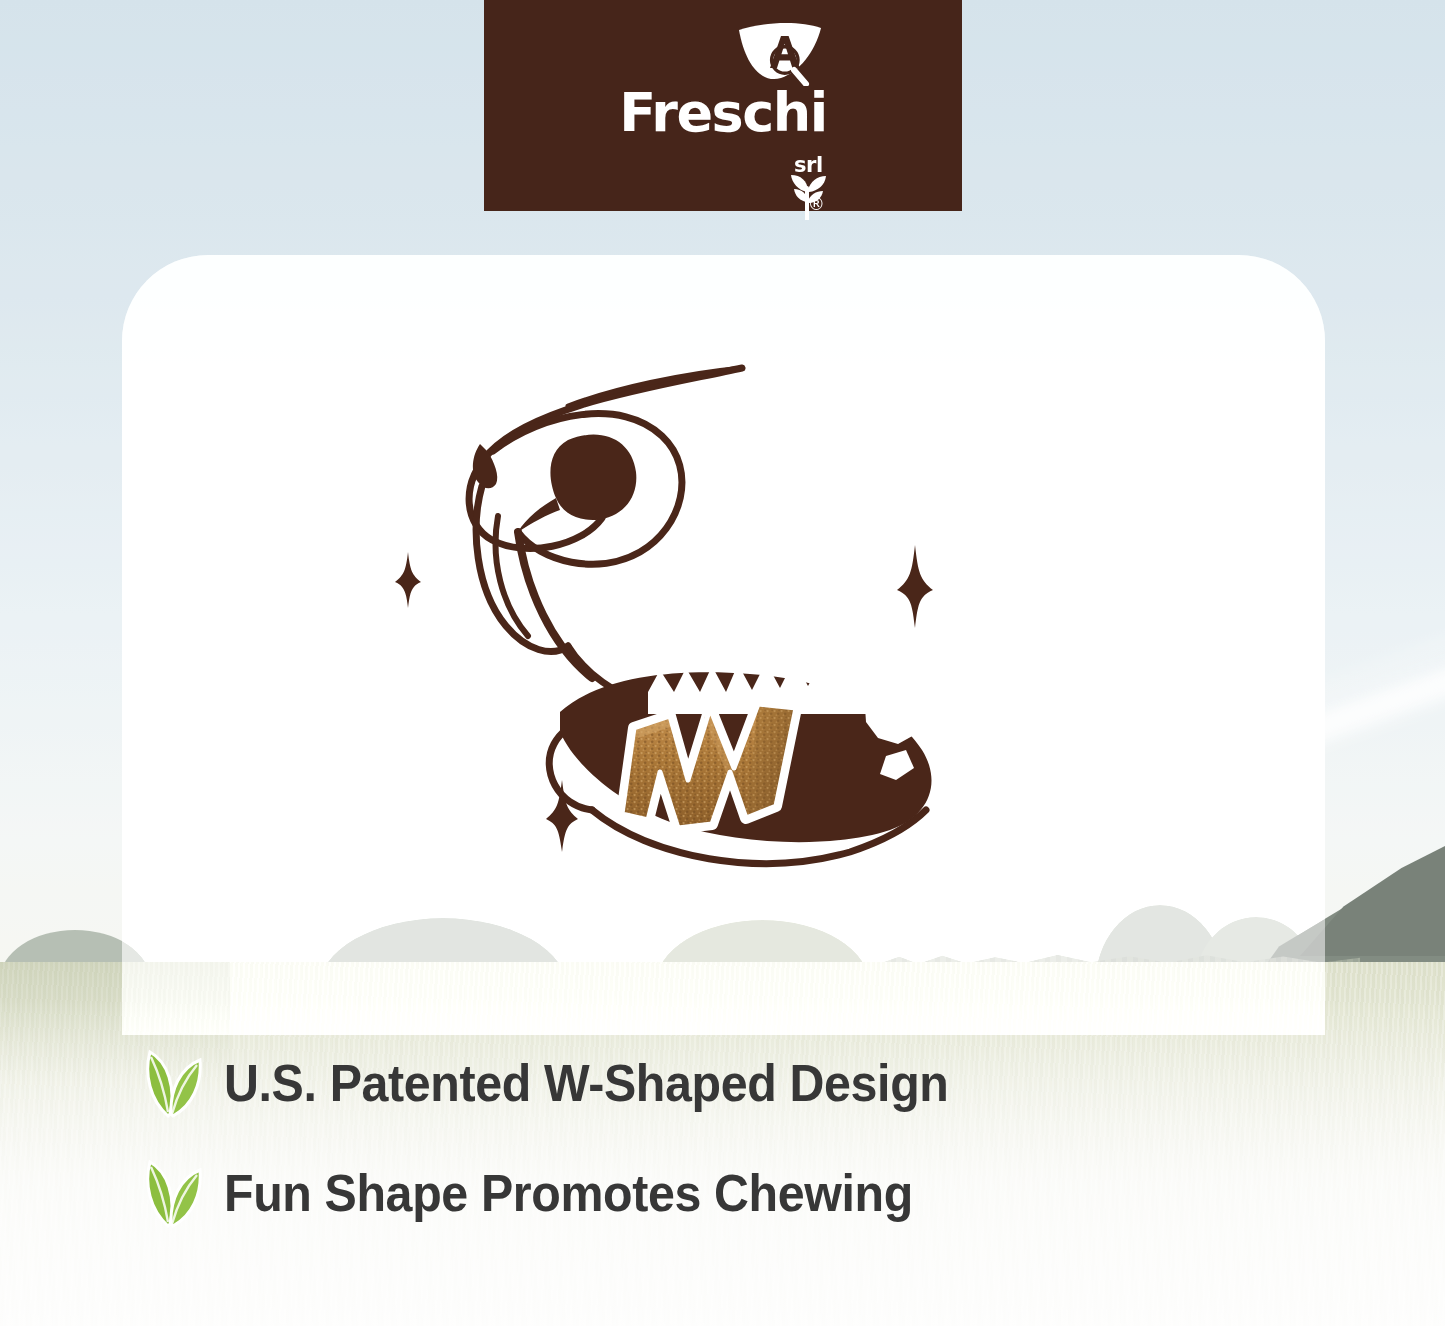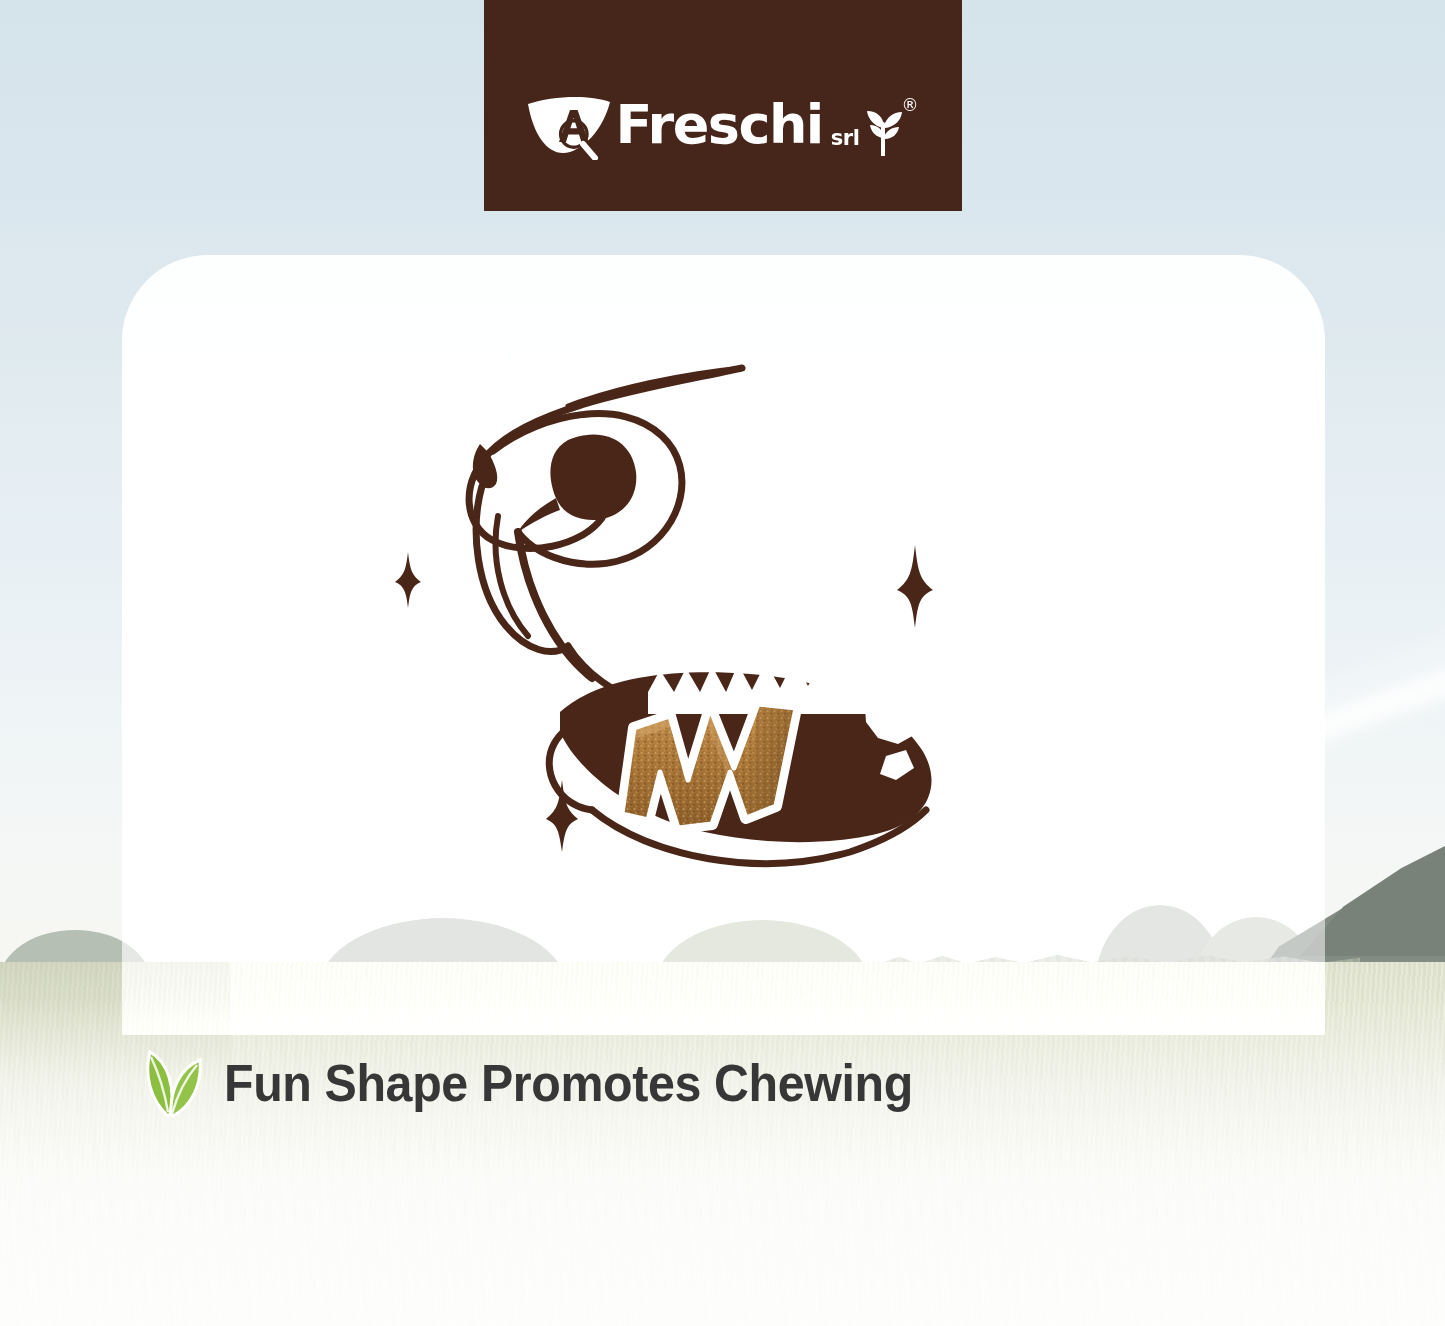--- a/index.html
+++ b/index.html
@@ -88,22 +88,23 @@
     -webkit-backdrop-filter:saturate(.55) brightness(1.12);
   }
 
   
   .logo-bar{
     position:absolute;left:484px;top:-6px;width:478px;height:217px;
     background:#46251a;
     display:flex;align-items:center;justify-content:center;
   }
   .logo-wrap{
-    display:flex;align-items:center;position:relative;
+    display:flex;align-items:flex-end;position:relative;
     transform:translateY(22px);
+    flex-direction:column;
   }
   .logo-mark{position:relative;width:88px;height:70px;margin-right:2px;}
   .logo-text{
     color:#fff;font-weight:bold;font-size:54px;letter-spacing:-1.5px;
     font-family:"DejaVu Sans", sans-serif;line-height:1;
   }
   .logo-srl{
     color:#fff;font-weight:bold;font-size:21px;letter-spacing:-.5px;
     font-family:"DejaVu Sans", sans-serif;
     position:relative;top:13px;left:-4px;padding-left:12px;
@@ -288,20 +289,33 @@
         <path d="M232 440 C235 464 237 470 248 479 C237 484 235 490 232 512
                  C229 490 227 484 216 479 C227 470 229 464 232 440 Z"></path>
         <path d="M78 212 C80 230 82 235 91 242 C82 246 80 251 78 268
                  C76 251 74 246 65 242 C74 235 76 230 78 212 Z"></path>
       </g>
     </svg>
   </div>
 
   <div class="bullets">
 
+    <div class="bullet">
+      <div class="b-leaf">
+        <svg viewBox="0 0 62 70" width="62" height="70" aria-hidden="true">
+          <g stroke="#ffffff" stroke-width="3">
+            <path d="M28 68 C10 52 4 26 10 4 C28 14 36 40 30 66 Z" fill="#8cbe3f"></path>
+            <path d="M31 66 C30 42 40 20 60 12 C62 36 52 58 33 68 Z" fill="#93c348"></path>
+          </g>
+          <path d="M11 9 C19 26 25 46 28 64" stroke="#ffffff" stroke-width="2.4" fill="none" opacity=".85"></path>
+          <path d="M57 17 C46 30 37 48 32 66" stroke="#ffffff" stroke-width="2.4" fill="none" opacity=".85"></path>
+        </svg>
+      </div>
+      <div class="b-text">U.S. Patented W-Shaped Design</div>
+    </div>
 
 
     <div class="bullet">
       <div class="b-leaf">
         <svg viewBox="0 0 62 70" width="62" height="70" aria-hidden="true">
           <g stroke="#ffffff" stroke-width="3">
             <path d="M28 68 C10 52 4 26 10 4 C28 14 36 40 30 66 Z" fill="#8cbe3f"></path>
             <path d="M31 66 C30 42 40 20 60 12 C62 36 52 58 33 68 Z" fill="#93c348"></path>
           </g>
           <path d="M11 9 C19 26 25 46 28 64" stroke="#ffffff" stroke-width="2.4" fill="none" opacity=".85"></path>

